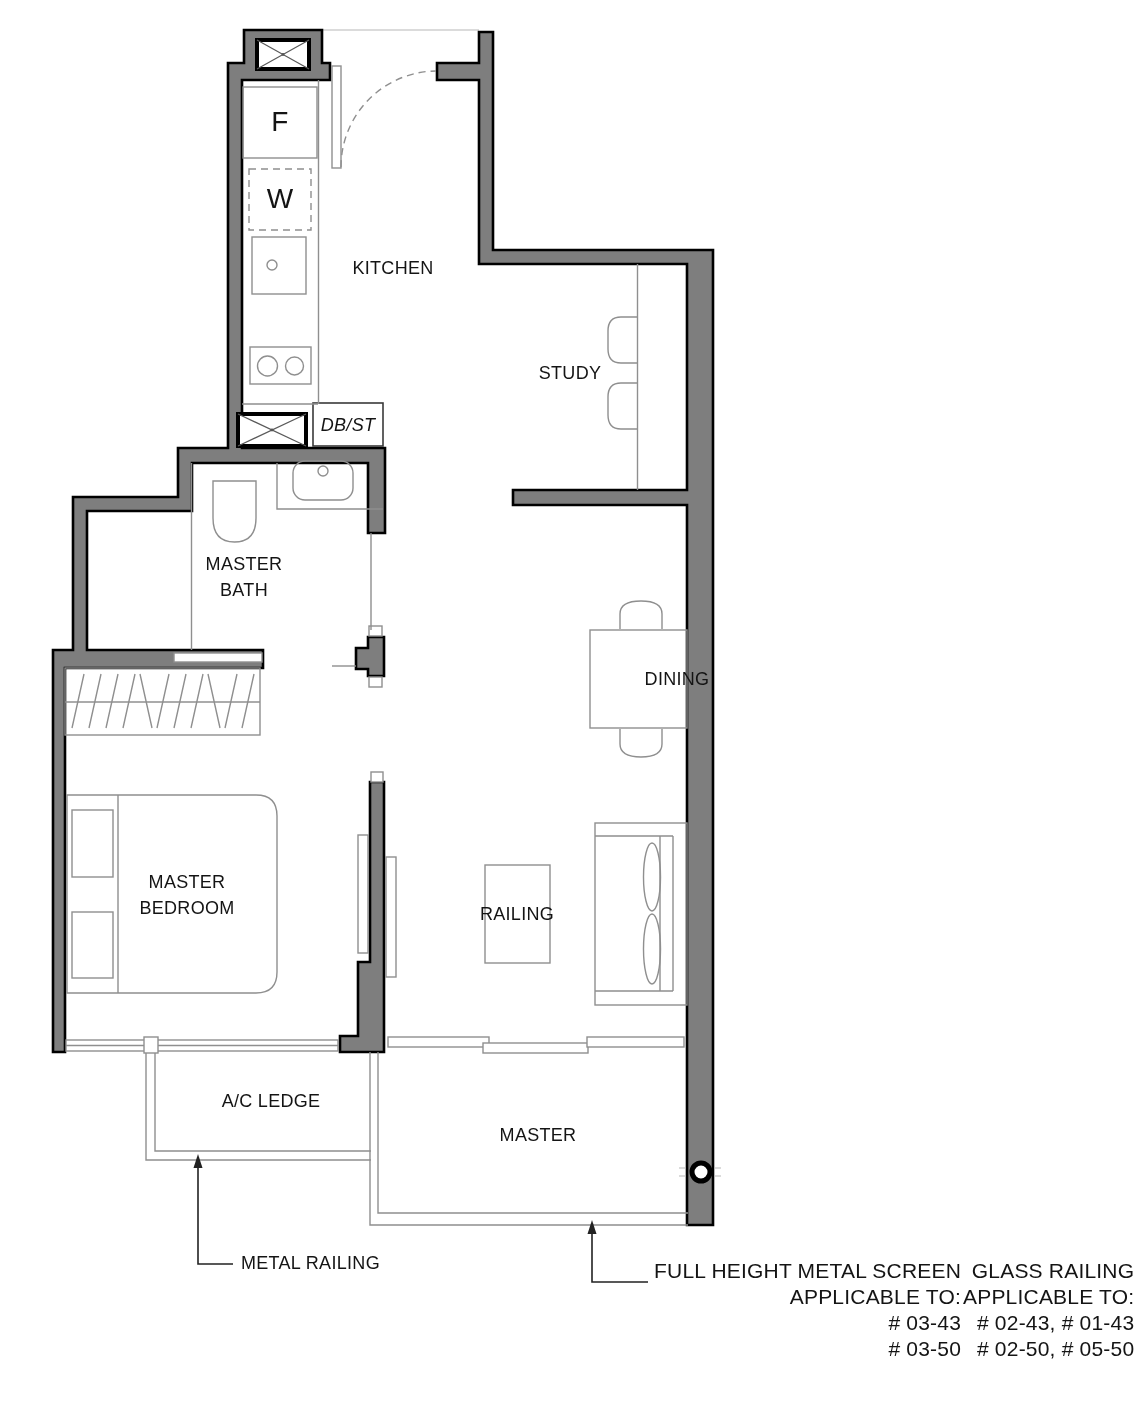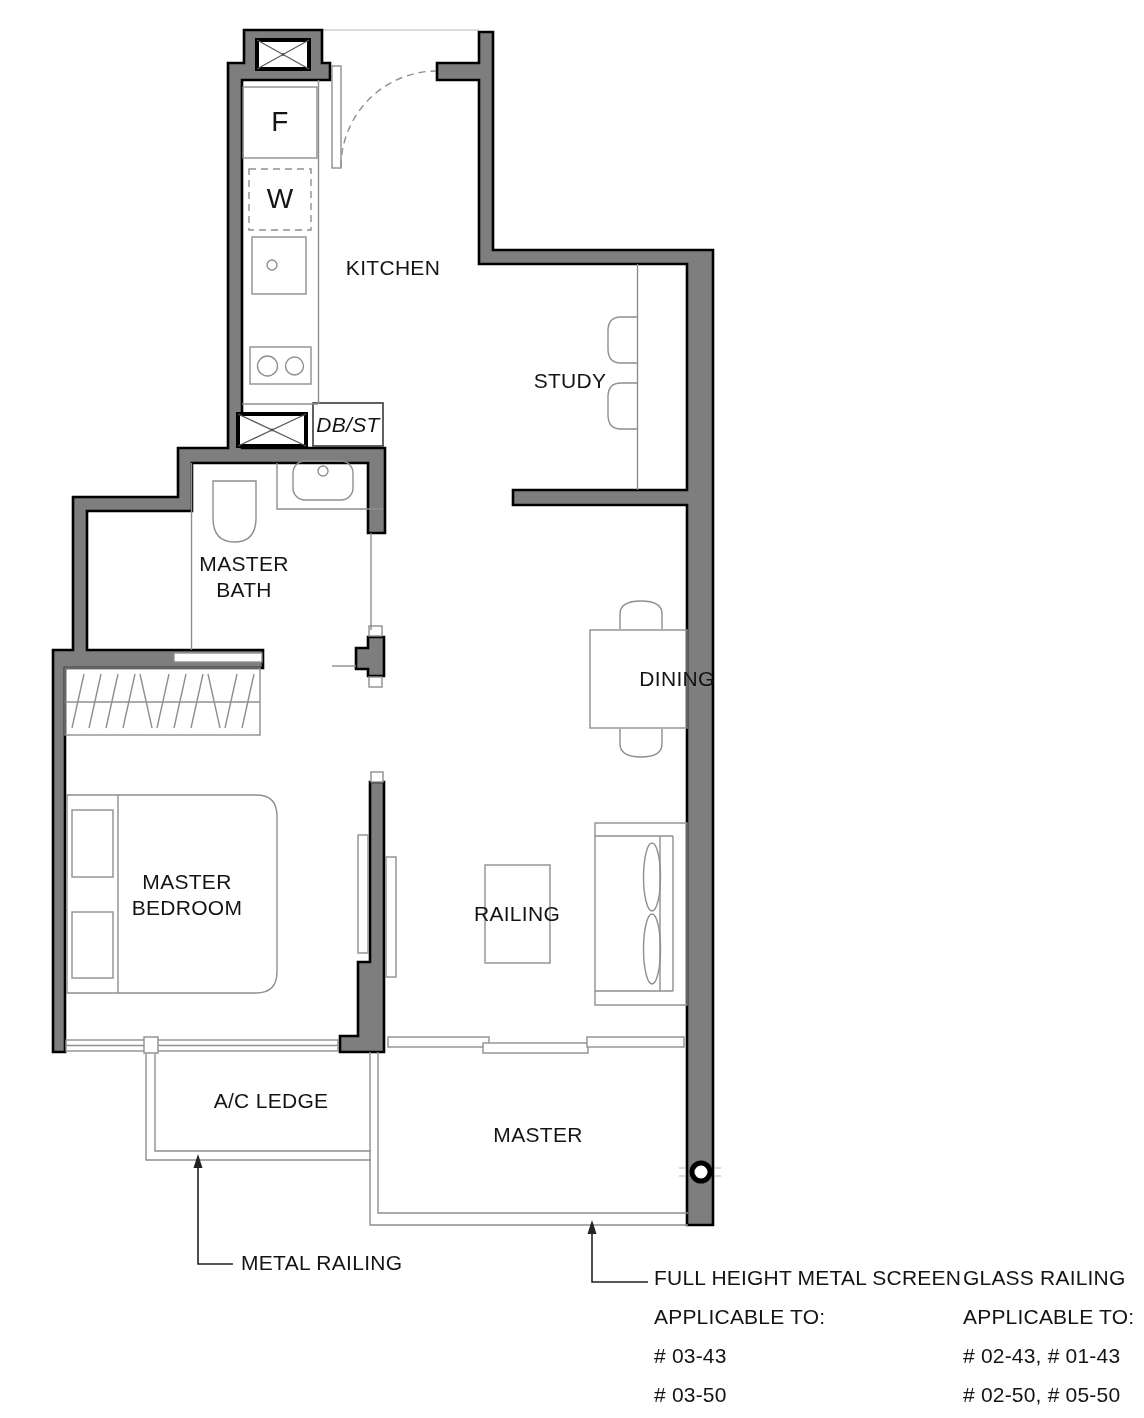--- a/index.html
+++ b/index.html
@@ -6,28 +6,28 @@
     --wall:#7e7e7e; --outline:#000000; --line:#8f8f8f; --faint:#b7b7b7; --text:#141414;
   }
   html,body{margin:0;padding:0;background:#ffffff;}
   #plan{
     position:relative;width:1144px;height:1418px;background:#ffffff;overflow:hidden;
     font-family:"Liberation Sans","DejaVu Sans",sans-serif;color:var(--text);
   }
   #plan svg{position:absolute;left:0;top:0;}
   .lbl{
     position:absolute;transform:translate(-50%,-50%);
-    font-size:21px;line-height:26px;white-space:pre-line;text-align:center;
+    font-size:18px;line-height:26px;white-space:pre-line;text-align:center;
     color:var(--text);letter-spacing:.3px;
   }
   .lbl.big{font-size:28px;}
   .lbl.left{transform:translate(0,-50%);text-align:center;}
   .ann-block{
-    position:absolute;font-size:21px;line-height:39px;white-space:pre-line;
-    text-align:left;color:var(--text);letter-spacing:.2px;
+    position:absolute;font-size:21px;line-height:26px;white-space:pre-line;
+    text-align:right;color:var(--text);letter-spacing:.2px;
   }
   
   .wall{fill:var(--wall);stroke:var(--outline);stroke-width:2.6;stroke-linejoin:miter;}
   .thin{fill:none;stroke:var(--line);stroke-width:1.4;}
   .thinw{fill:#ffffff;stroke:var(--line);stroke-width:1.4;}
   .dash{stroke-dasharray:7 5;}
   .faint{fill:none;stroke:var(--faint);stroke-width:1.2;}
   .xbox{fill:#ffffff;stroke:#000000;stroke-width:4;}
   .xline{fill:none;stroke:#5a5a5a;stroke-width:1.2;}
   .labelbox{fill:#ffffff;stroke:#3a3a3a;stroke-width:1.6;}
@@ -176,21 +176,21 @@
     <g>
       <path class="ann" d="M 592 1231 L 592 1282 L 648 1282"></path>
       <polygon class="annhead" points="592,1220 587.5,1234 596.5,1234"></polygon>
     </g>
   </svg>
 
   <div class="lbl big" style="left:280px;top:122px;">F</div>
   <div class="lbl big" style="left:280px;top:199px;">W</div>
   <div class="lbl" style="left:393px;top:268px;">KITCHEN</div>
   <div class="lbl" style="left:348px;top:425px;font-style:italic;">DB/ST</div>
-  <div class="lbl" style="left:570px;top:381px;">STUDY</div>
+  <div class="lbl" style="left:570px;top:373px;">STUDY</div>
   <div class="lbl" style="left:244px;top:577px;">MASTER
 BATH</div>
   <div class="lbl" style="left:640px;top:679px;margin-left:37px;">DINING</div>
   <div class="lbl" style="left:187px;top:895px;">MASTER
 BEDROOM</div>
   <div class="lbl" style="left:517px;top:914px;">RAILING</div>
   <div class="lbl" style="left:271px;top:1101px;">A/C LEDGE</div>
   <div class="lbl" style="left:538px;top:1135px;">MASTER</div>
 
   <div class="lbl left" style="left:241px;top:1263px;">METAL RAILING</div>

